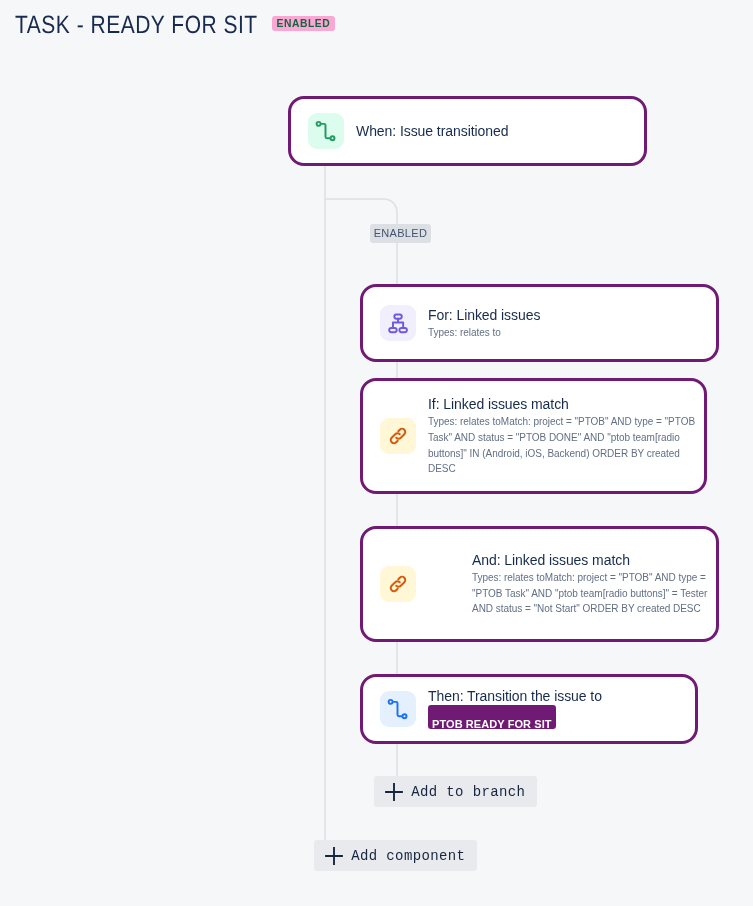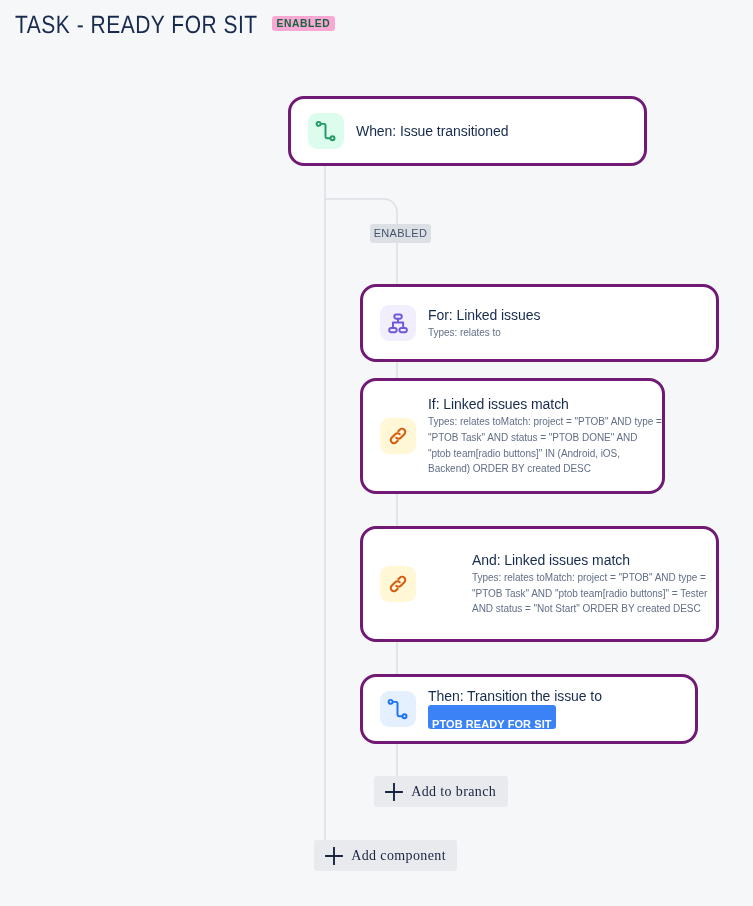--- a/index.html
+++ b/index.html
@@ -48,38 +48,38 @@
   }
   .card .icon-box { margin-left:17px; }
   .card-text { margin-left:12px; }
   .card-title { font-size:14px; color:#172b4d; line-height:18px; letter-spacing:-0.07px;}
   .card-sub {
     font-size:10px; color:#626f86; line-height:15.8px; letter-spacing:-0.03px;
     margin-top:1px;
   }
 
   .badge-dark {
-    display:inline-block; background:#3b82f6; color:#ffffff;
+    display:inline-block; background:#701a75; color:#ffffff;
     font-size:11px; font-weight:700; letter-spacing:0.08px;
     padding:12px 4px; border-radius:3px;
     height:15px; line-height:15.5px; box-sizing:border-box;
     margin-top:2px;
   }
 
   .branch-chip {
     position:absolute; background:#dcdfe4; color:#44546f;
     font-size:11px; font-weight:500; letter-spacing:0.3px;
     padding:0 4.2px; border-radius:3px;
     height:19px; line-height:19.5px; box-sizing:border-box;
   }
 
   .add-btn {
     position:absolute; background:#e9eaee; color:#17253f;
     border:none; border-radius:3px; display:flex; align-items:center;
-    font-family:Liberation Serif, serif;
+    font-family:Liberation Mono, monospace;
     font-size:14px; cursor:pointer; padding:0;
   }
   .add-btn .plus { margin:0 8px 0 11.2px; display:flex; width:18px; height:18px; }
   .add-btn .lbl { margin-right:11.5px; letter-spacing:0.38px; }
 </style>
 </head>
 <body>
 
 <div class="header">
   <div class="rule-title" data-bind="header.title">TASK - READY FOR SIT</div>
@@ -122,21 +122,21 @@
         <path d="M12.05 7.7 V11.5 M6.95 16.9 V11.5 H17.15 V16.9"></path>
       </g>
     </svg>
   </div>
   <div class="card-text">
     <div class="card-title" data-bind="components.1.title">For: Linked issues</div>
     <div class="card-sub" data-bind="components.1.sub">Types: relates to</div>
   </div>
 </div>
 
-<div class="card" style="left:360px; top:378px; width:305px; height:116px;">
+<div class="card" style="left:360px; top:378px; width:347px; height:116px;">
   <div class="icon-box" style="background: rgb(255, 247, 213);">
     <svg width="24" height="24" viewBox="0 0 24 24">
       <g fill="none" stroke="#d45c10" stroke-width="2.0" stroke-linecap="round" stroke-linejoin="round">
         <path d="M10.25 13.75 a3.2 3.2 0 0 0 4.53 0 l3.55 -3.55 a3.2 3.2 0 0 0 -4.53 -4.53 l-1.5 1.5"></path>
         <path d="M13.75 10.25 a3.2 3.2 0 0 0 -4.53 0 l-3.55 3.55 a3.2 3.2 0 0 0 4.53 4.53 l1.5 -1.5"></path>
       </g>
     </svg>
   </div>
   <div class="card-text" style="width:278px;">
     <div class="card-title" data-bind="components.2.title">If: Linked issues match</div>

